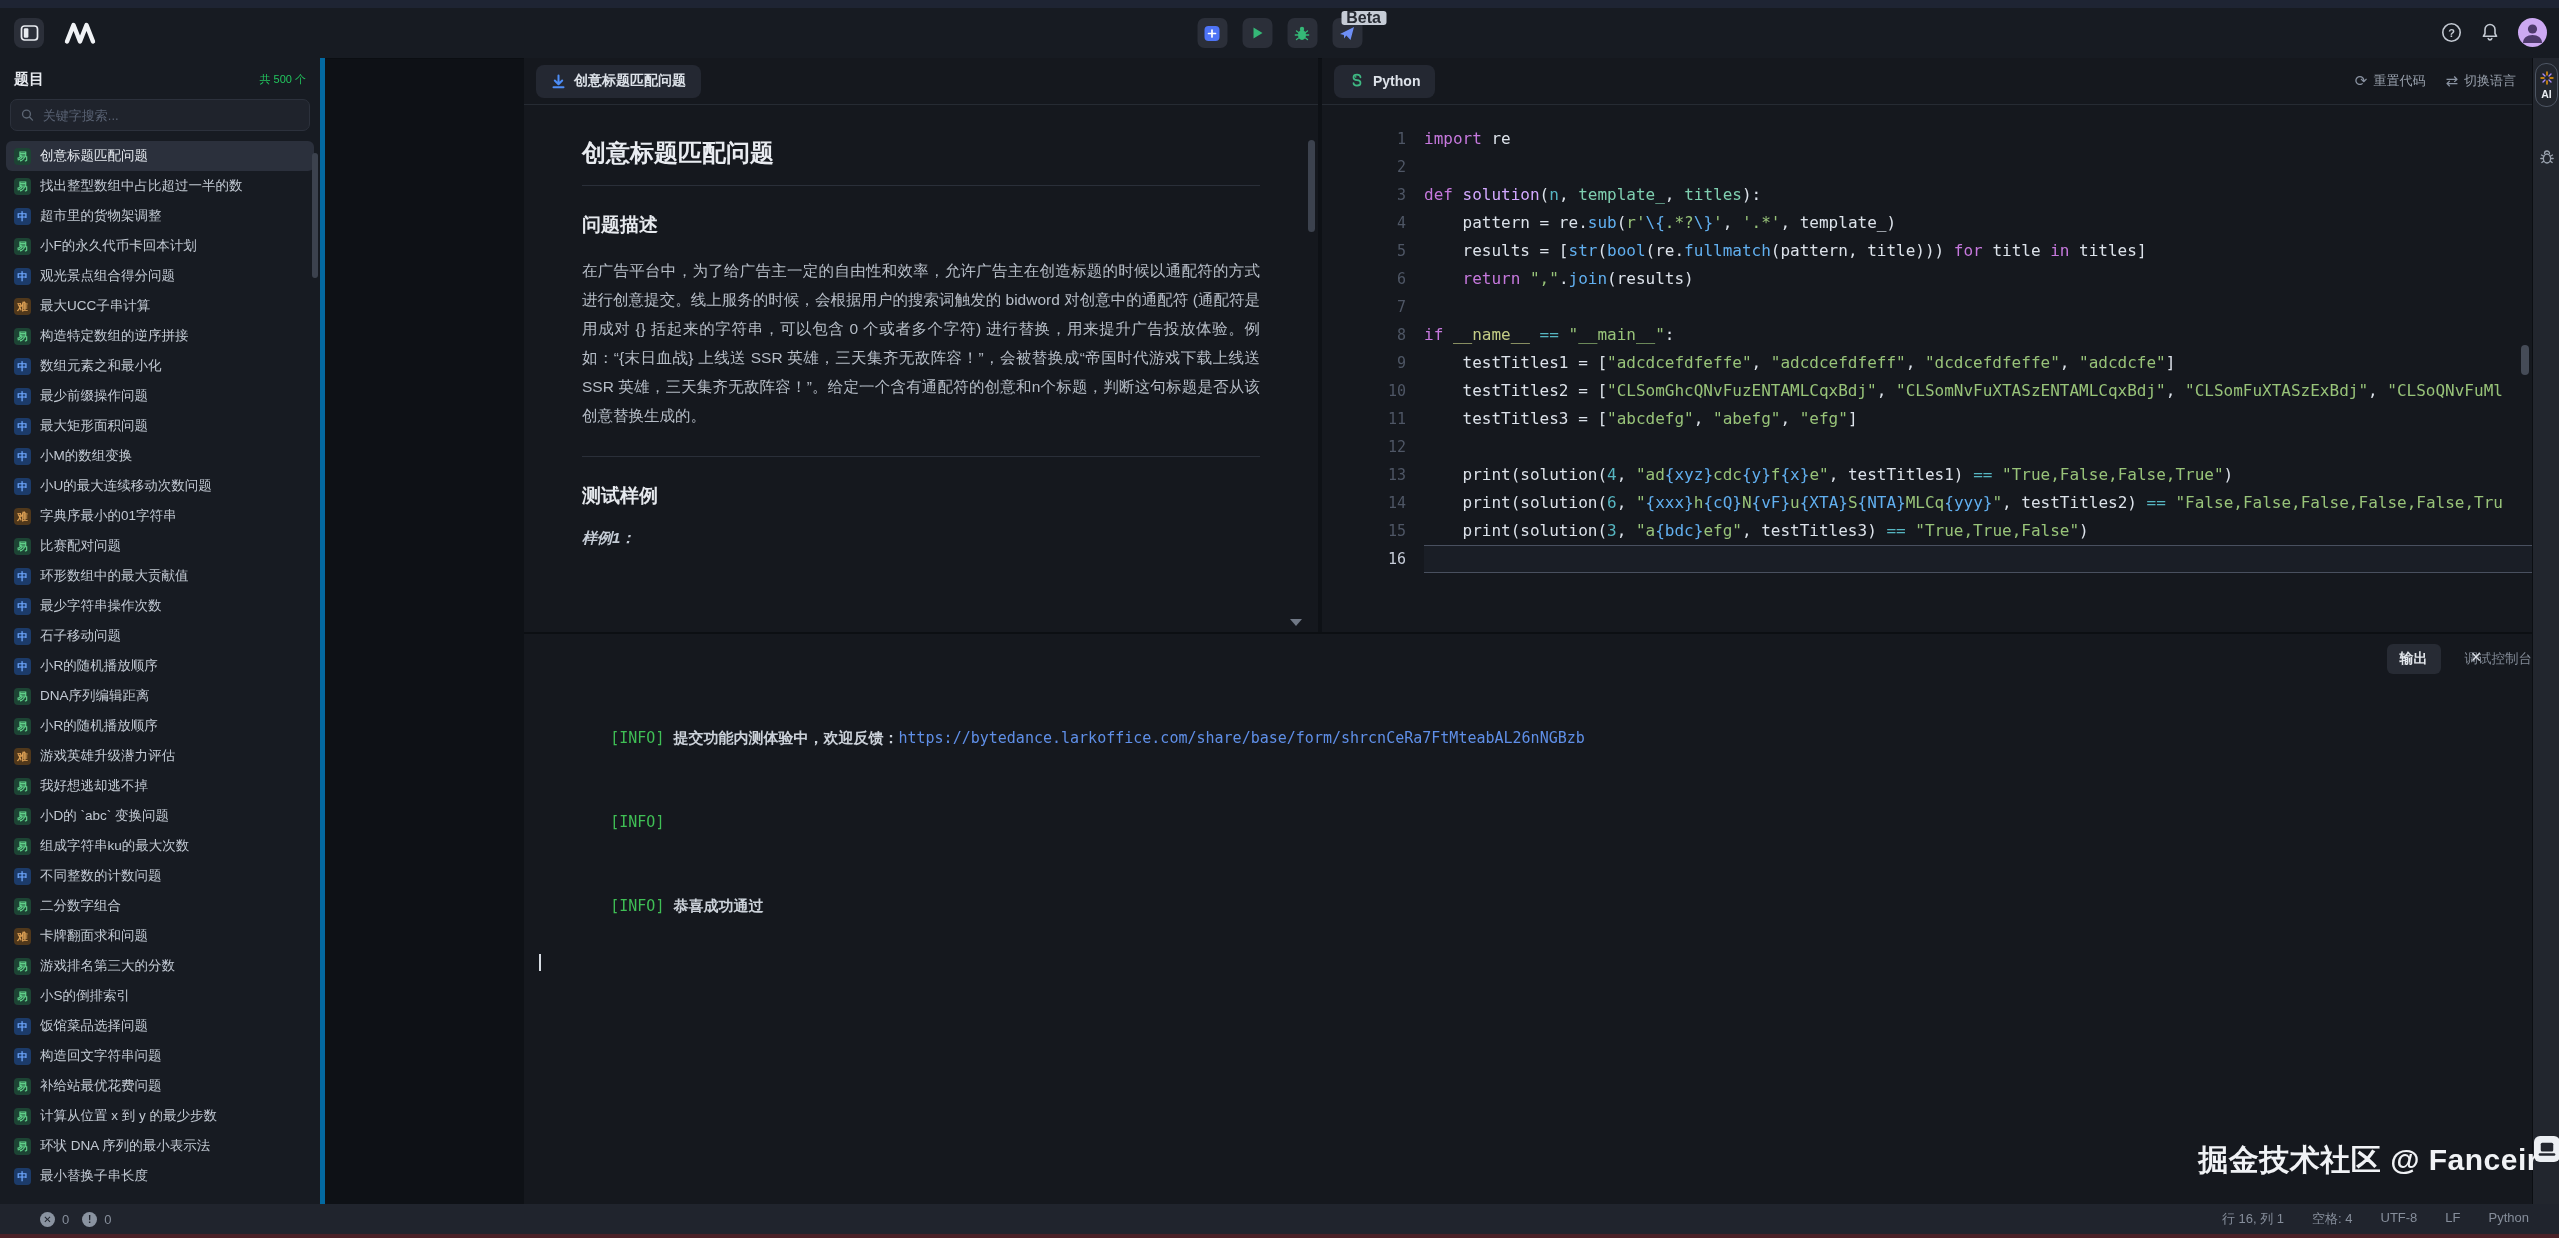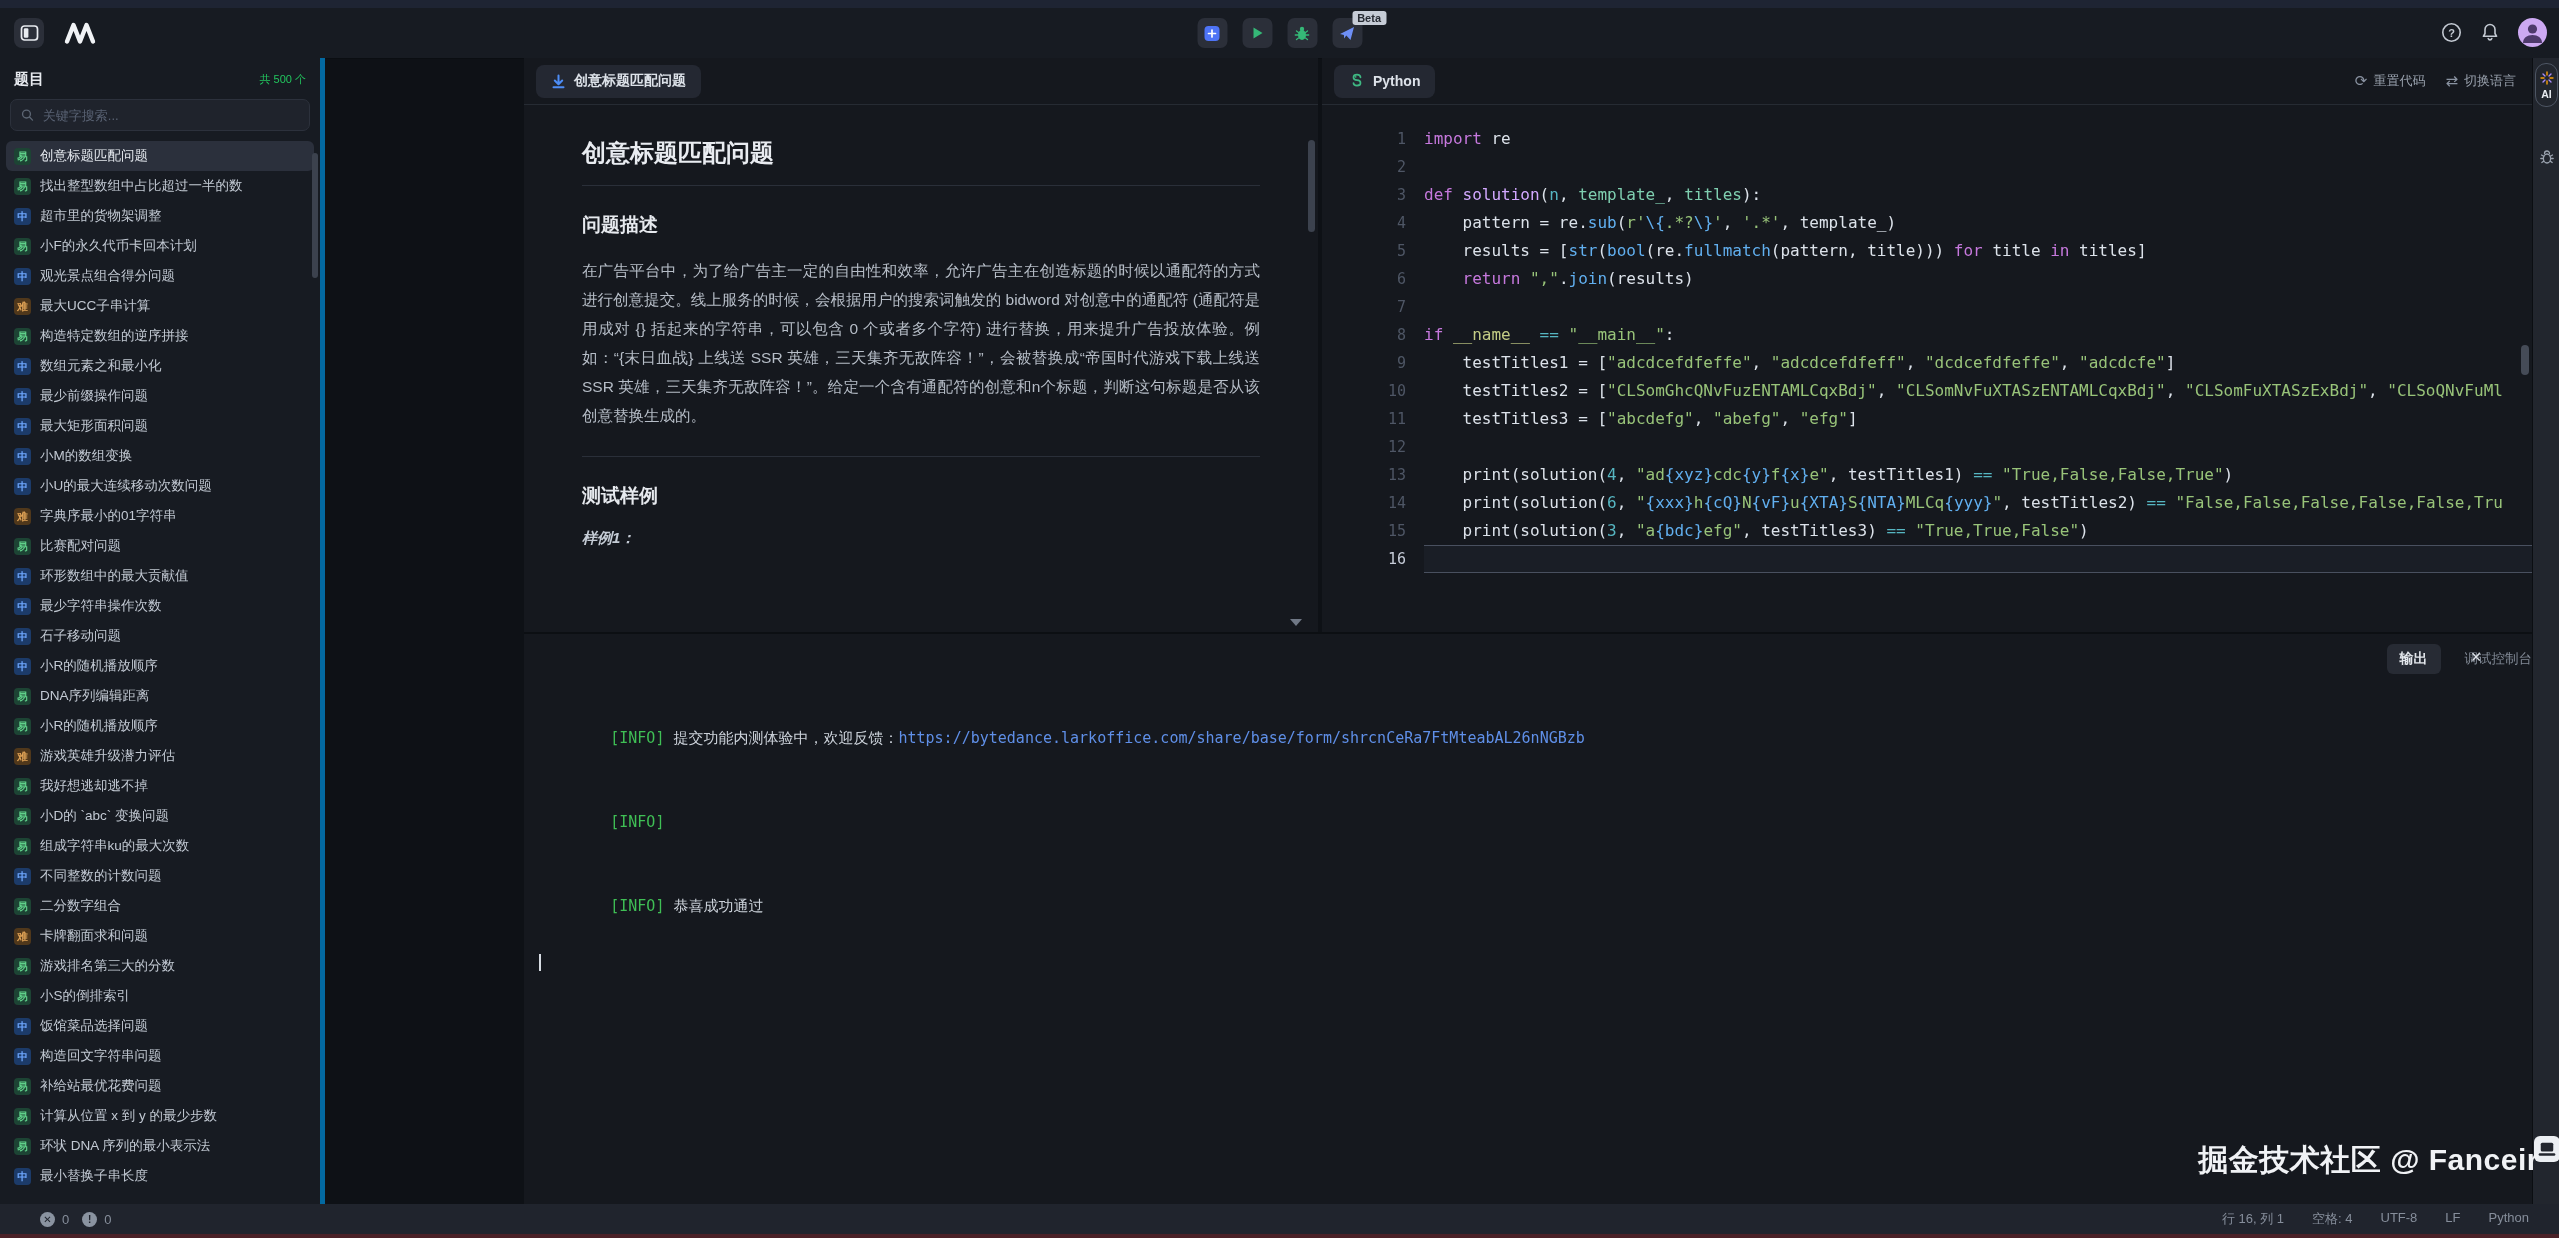--- a/index.html
+++ b/index.html
@@ -9,21 +9,21 @@
     -webkit-font-smoothing:antialiased;color:#c6ccd6;
   }
   .abs{position:absolute;}
   
   .top-strip{left:0;top:0;width:2559px;height:8px;background:#1e2433;}
   .topbar{left:0;top:8px;width:2559px;height:50px;background:#171b22;border-bottom:1px solid #0b0e12;}
   .tb-left{position:absolute;left:14px;top:10px;display:flex;align-items:center;gap:18px;}
   .icon-btn{width:30px;height:30px;border-radius:8px;background:#2b2f39;display:flex;align-items:center;justify-content:center;}
   .tb-center{position:absolute;left:50%;top:10px;transform:translateX(-50%);display:flex;gap:15px;}
   .tb-center .icon-btn{position:relative;border-radius:7px;}
-  .beta-badge{position:absolute;top:-7px;right:-24px;background:#c6ccd6;color:#272b33;font-size:11px;font-weight:bold;border-radius:3px;padding:1px 5px;line-height:12px;}
+  .beta-badge{position:absolute;top:-7px;right:-24px;background:#c6ccd6;color:#272b33;font-size:16px;font-weight:bold;border-radius:3px;padding:1px 5px;line-height:12px;}
   .tb-right{position:absolute;right:12px;top:10px;display:flex;align-items:center;gap:18px;}
   .avatar{width:29px;height:29px;border-radius:50%;background:#cda9f2;display:flex;align-items:center;justify-content:center;overflow:hidden;}
   
   .sidebar{left:0;top:58px;width:320px;height:1146px;background:#171b22;border-right:5px solid #0369a1;}
   .sb-header{display:flex;align-items:center;justify-content:space-between;padding:12px 14px 8px 14px;}
   .sb-title{font-size:15px;font-weight:bold;color:#e7eaef;}
   .sb-count{font-size:11px;color:#22c55e;}
   .sb-search{margin:2px 10px 10px 10px;height:30px;background:#1f232c;border:1px solid #2c313c;border-radius:7px;display:flex;align-items:center;padding:0 10px;gap:7px;}
   .sb-search input{background:transparent;border:none;outline:none;color:#aab1bd;font-size:13px;width:100%;font-family:inherit;}
   .sb-search input::placeholder{color:#596273;}
@@ -62,21 +62,21 @@
   .code-line{display:flex;height:28px;line-height:28px;white-space:pre;}
   .ln{width:84px;text-align:right;color:#4e5665;font-size:15px;flex-shrink:0;}
   .line-body{flex:1;margin-left:18px;overflow:hidden;}
   .code-line.active .line-body{background:#1a1e26;box-shadow:inset 0 1px 0 #49505f, inset 0 -1px 0 #49505f;}
   .code-line.active .ln{color:#c6ccd8;}
   .ed-scroll{position:absolute;right:3px;top:287px;width:8px;height:30px;border-radius:4px;background:#454b57;}
   
   .tok-kw{color:#c678dd;} .tok-pl{color:#dce2ea;} .tok-str{color:#98c379;}
   .tok-esc{color:#61afef;} .tok-fn{color:#61afef;} .tok-fn2{color:#d2a8ff;}
   .tok-param{color:#7fcfb0;} .tok-num{color:#56b6c2;} .tok-op{color:#56b6c2;} .tok-sp{color:#c3cc85;}
-  .tok-info{color:#3fbf55;} .tok-txt{color:#ccd2da;} .tok-link{color:#5f8fe8;}
+  .tok-info{color:#3fbf55;} .tok-txt{color:#ccd2da;font-weight:bold;} .tok-link{color:#5f8fe8;}
   
   .console{left:524px;top:632px;width:2008px;height:572px;border-top:2px solid #0c0f13;}
   .c-header{height:50px;display:flex;align-items:center;position:relative;justify-content:flex-end;}
   .c-tab-active{margin-left:12px;height:30px;padding:0 13px;border-radius:6px;background:#272b34;display:flex;align-items:center;font-size:14px;font-weight:bold;color:#e3e7ec;}
   .c-tab{margin-left:24px;font-size:13.5px;color:#828a96;}
   .c-close{position:absolute;right:50px;top:16px;font-size:14px;color:#dfe3ea;cursor:pointer;line-height:14px;}
   .c-body{padding:12px 0 0 14px;font-family:"DejaVu Sans Mono","Liberation Mono",monospace;font-size:15px;}
   .console-line{line-height:28px;white-space:pre;}
   .c-cursor{margin-top:6px;margin-left:1px;width:2px;height:17px;background:#d7dce3;}
   

